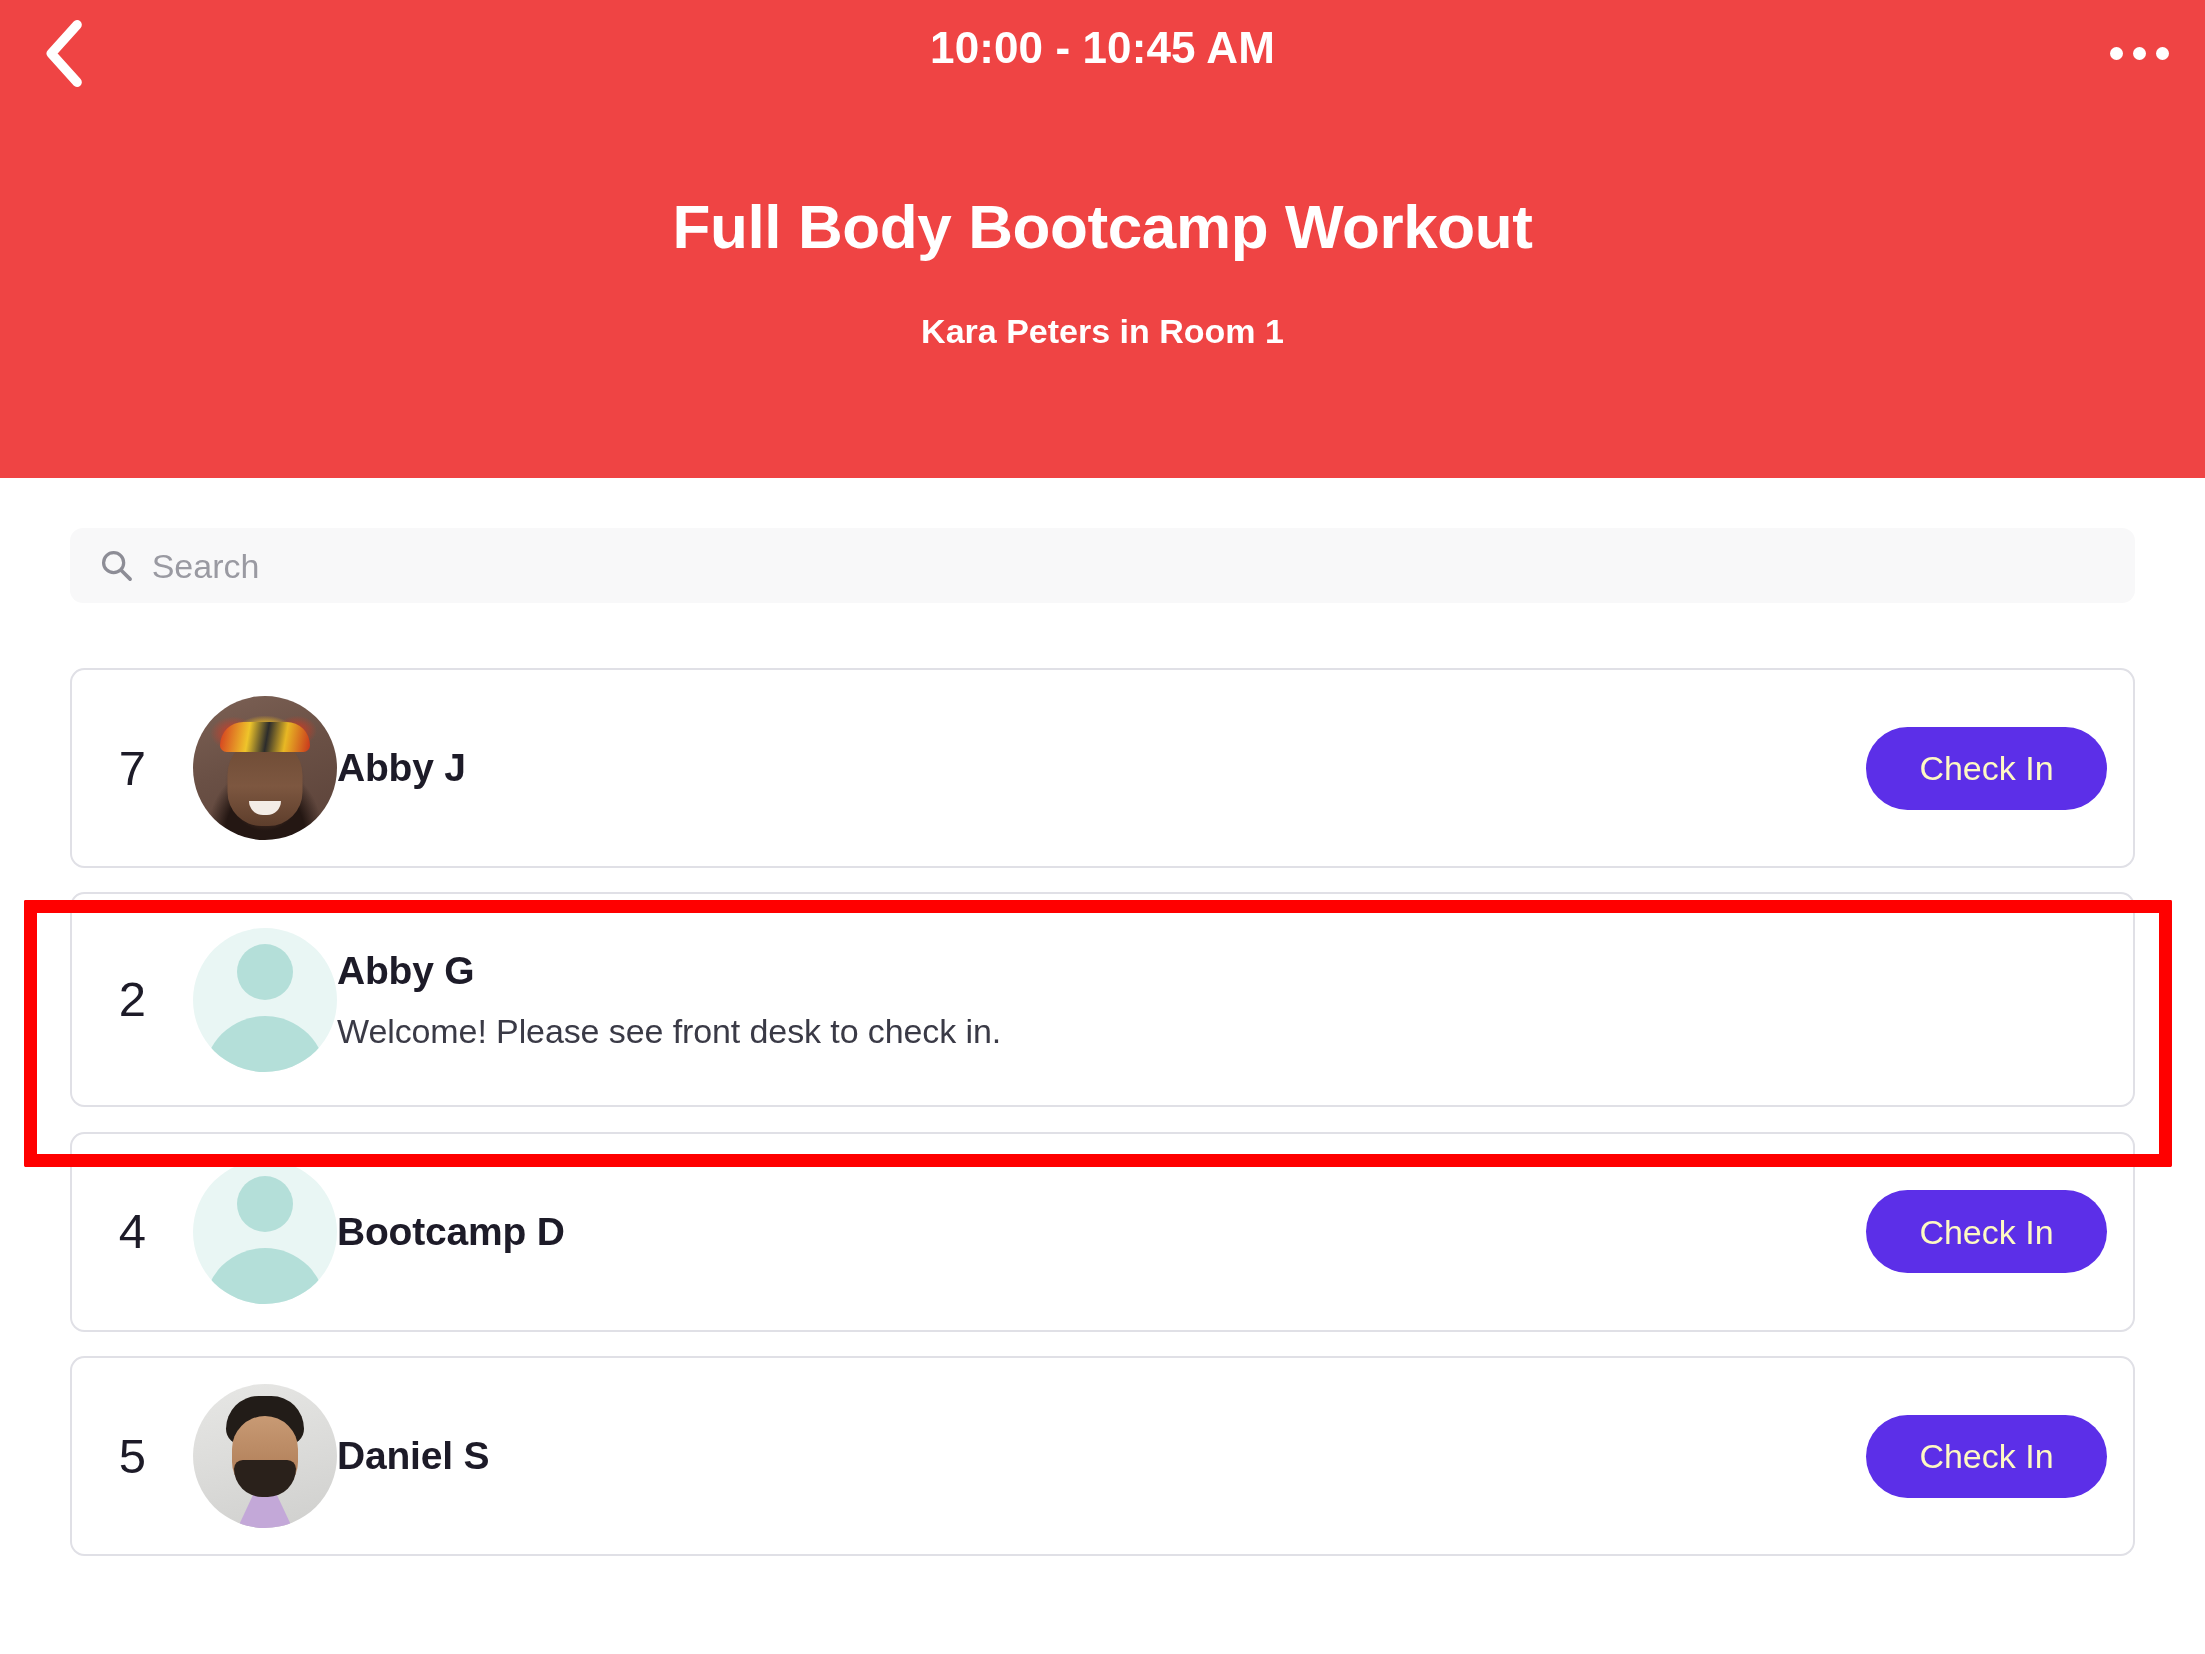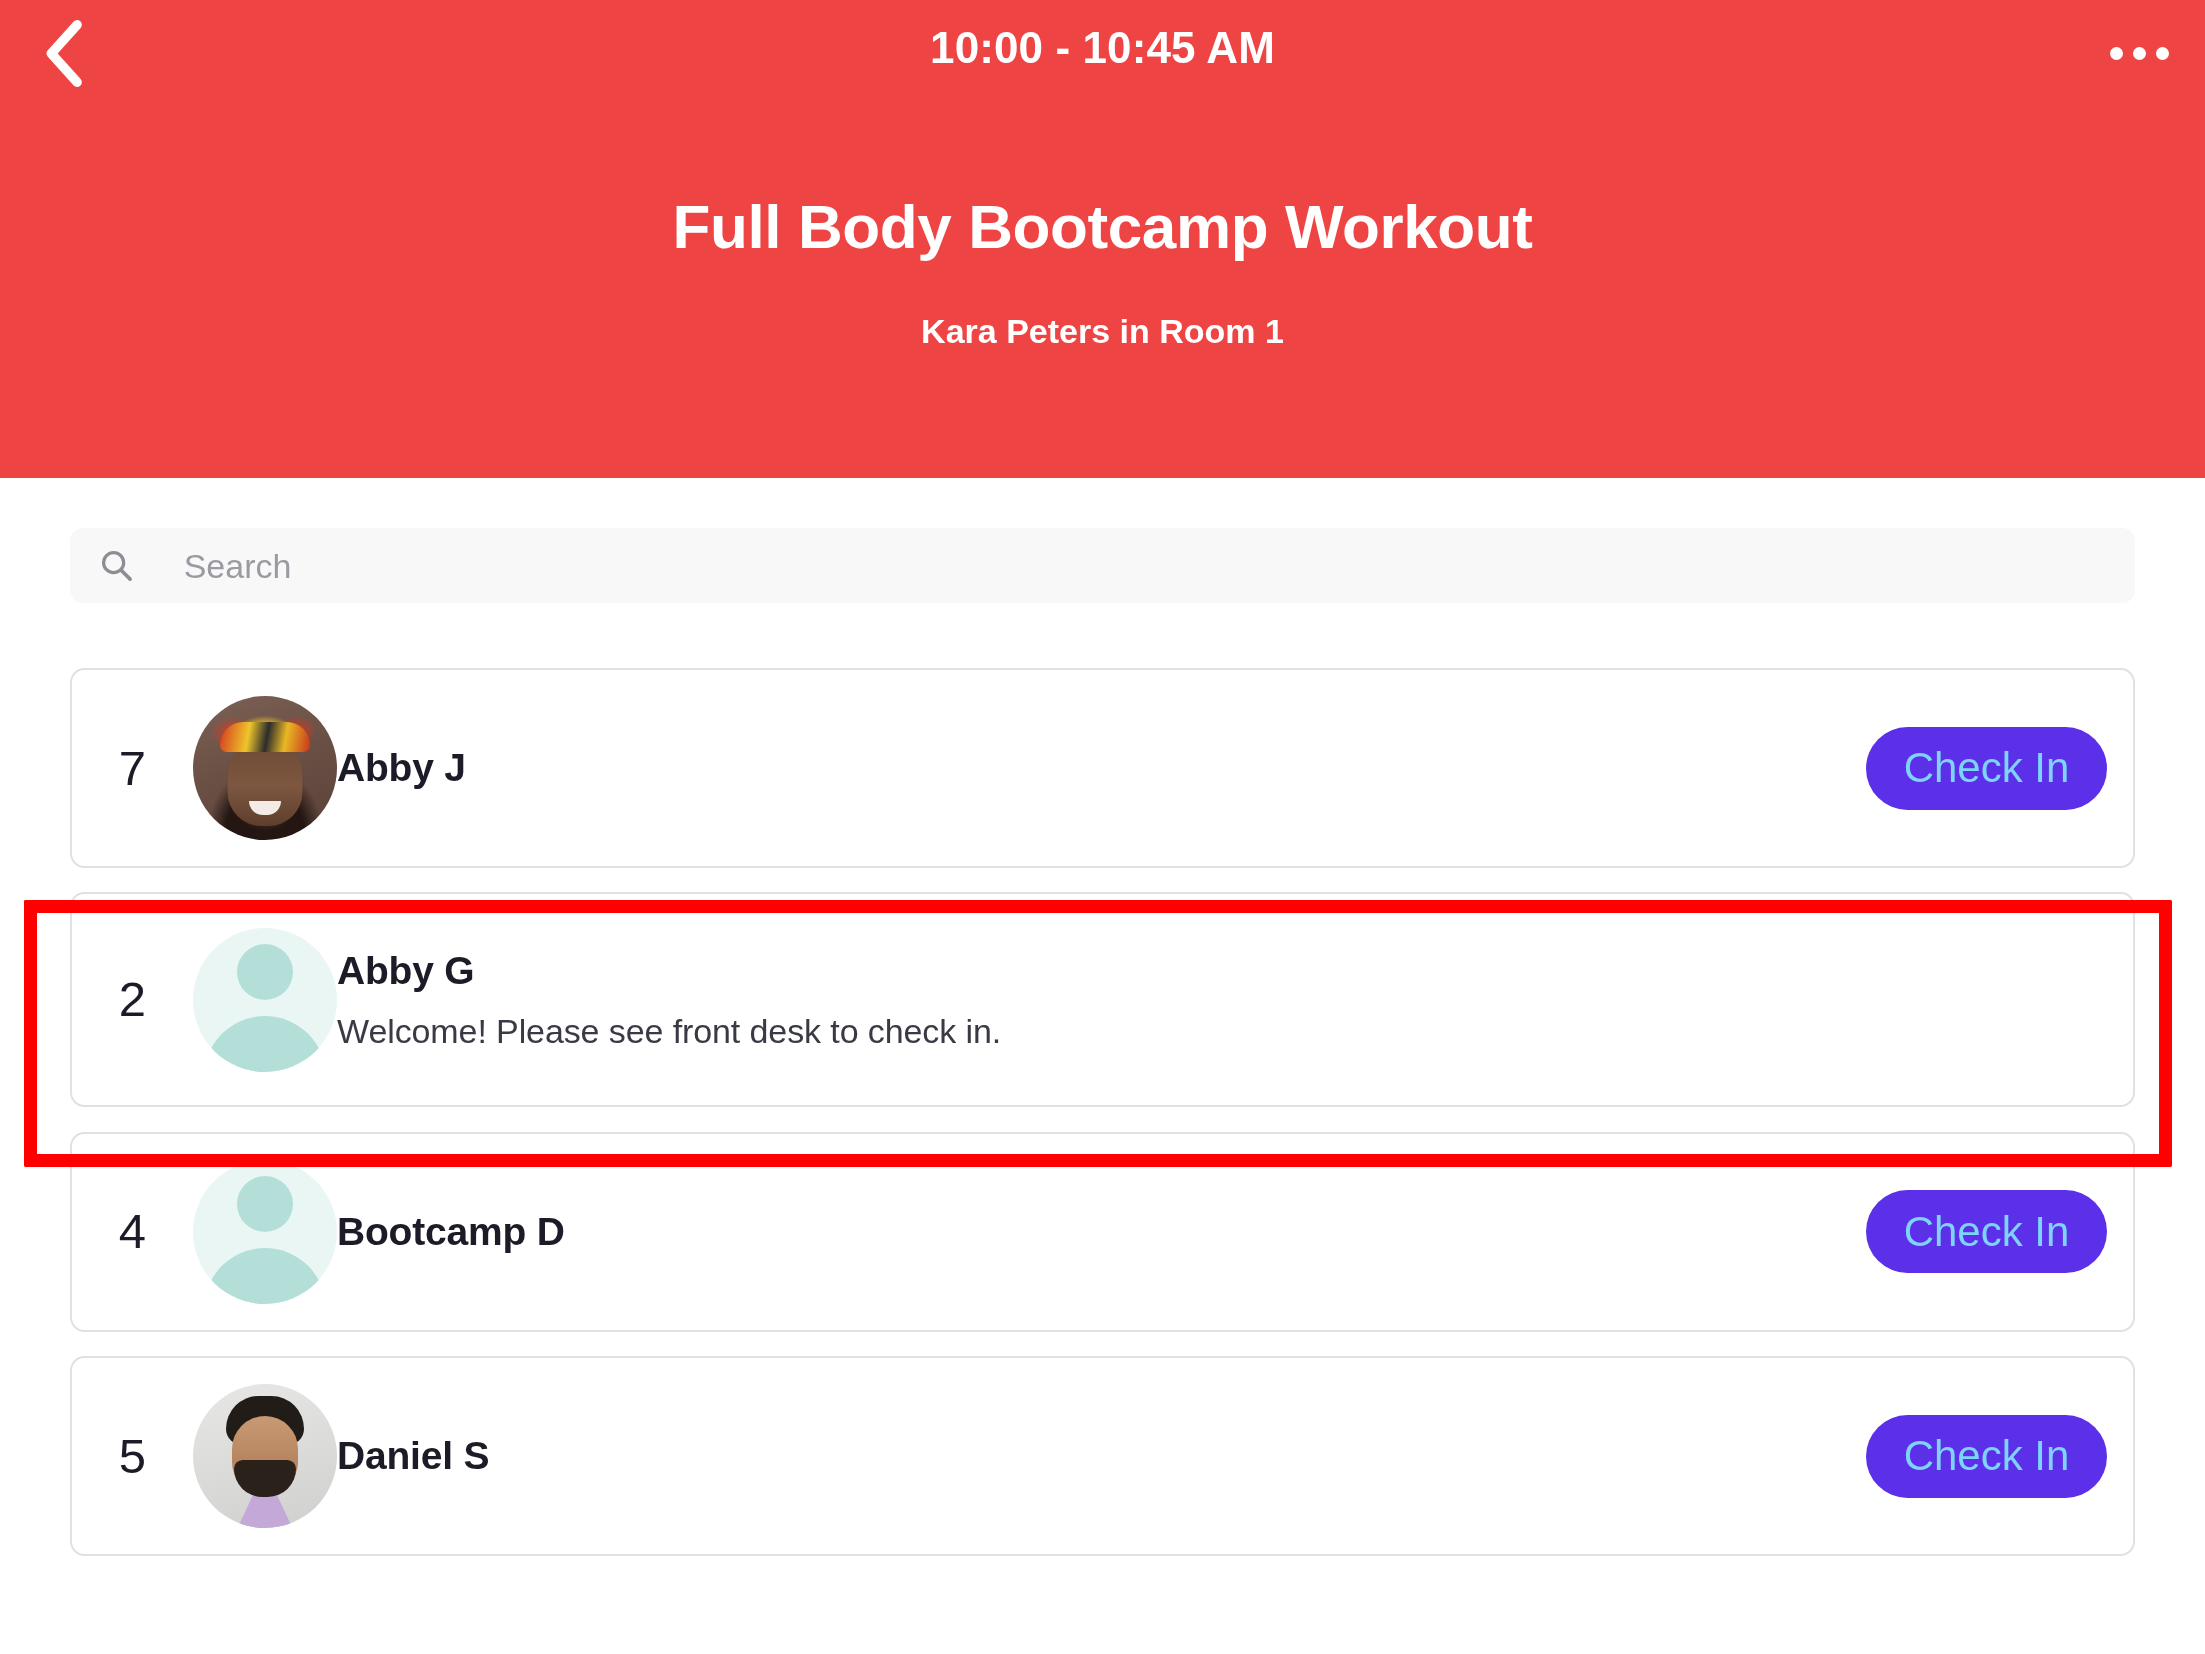--- a/index.html
+++ b/index.html
@@ -113,21 +113,20 @@
     left: 70px;
     top: 528px;
     width: 2065px;
     height: 75px;
     background: #f8f8f9;
     border-radius: 13px;
     display: flex;
     align-items: center;
     padding-left: 30px;
     cursor: text;
-    gap: 32px;
   }
   .search-icon {
     width: 33px;
     height: 33px;
     flex: 0 0 auto;
     margin-right: 18.7px;
     display: flex;
     align-items: center;
     justify-content: center;
   }
@@ -326,22 +325,22 @@
     margin-top: 16px;
     letter-spacing: -0.1px;
   }
 
   .checkin-btn {
     flex: 0 0 auto;
     width: 241px;
     height: 83px;
     border-radius: 42px;
     background: #5c2fe8;
-    color: #7dd3fc;
-    font-size: 42px;
+    color: #fef9c3;
+    font-size: 34px;
     font-weight: 400;
     border: none;
     cursor: pointer;
     display: flex;
     align-items: center;
     justify-content: center;
     font-family: inherit;
     line-height: 1;
   }
 

